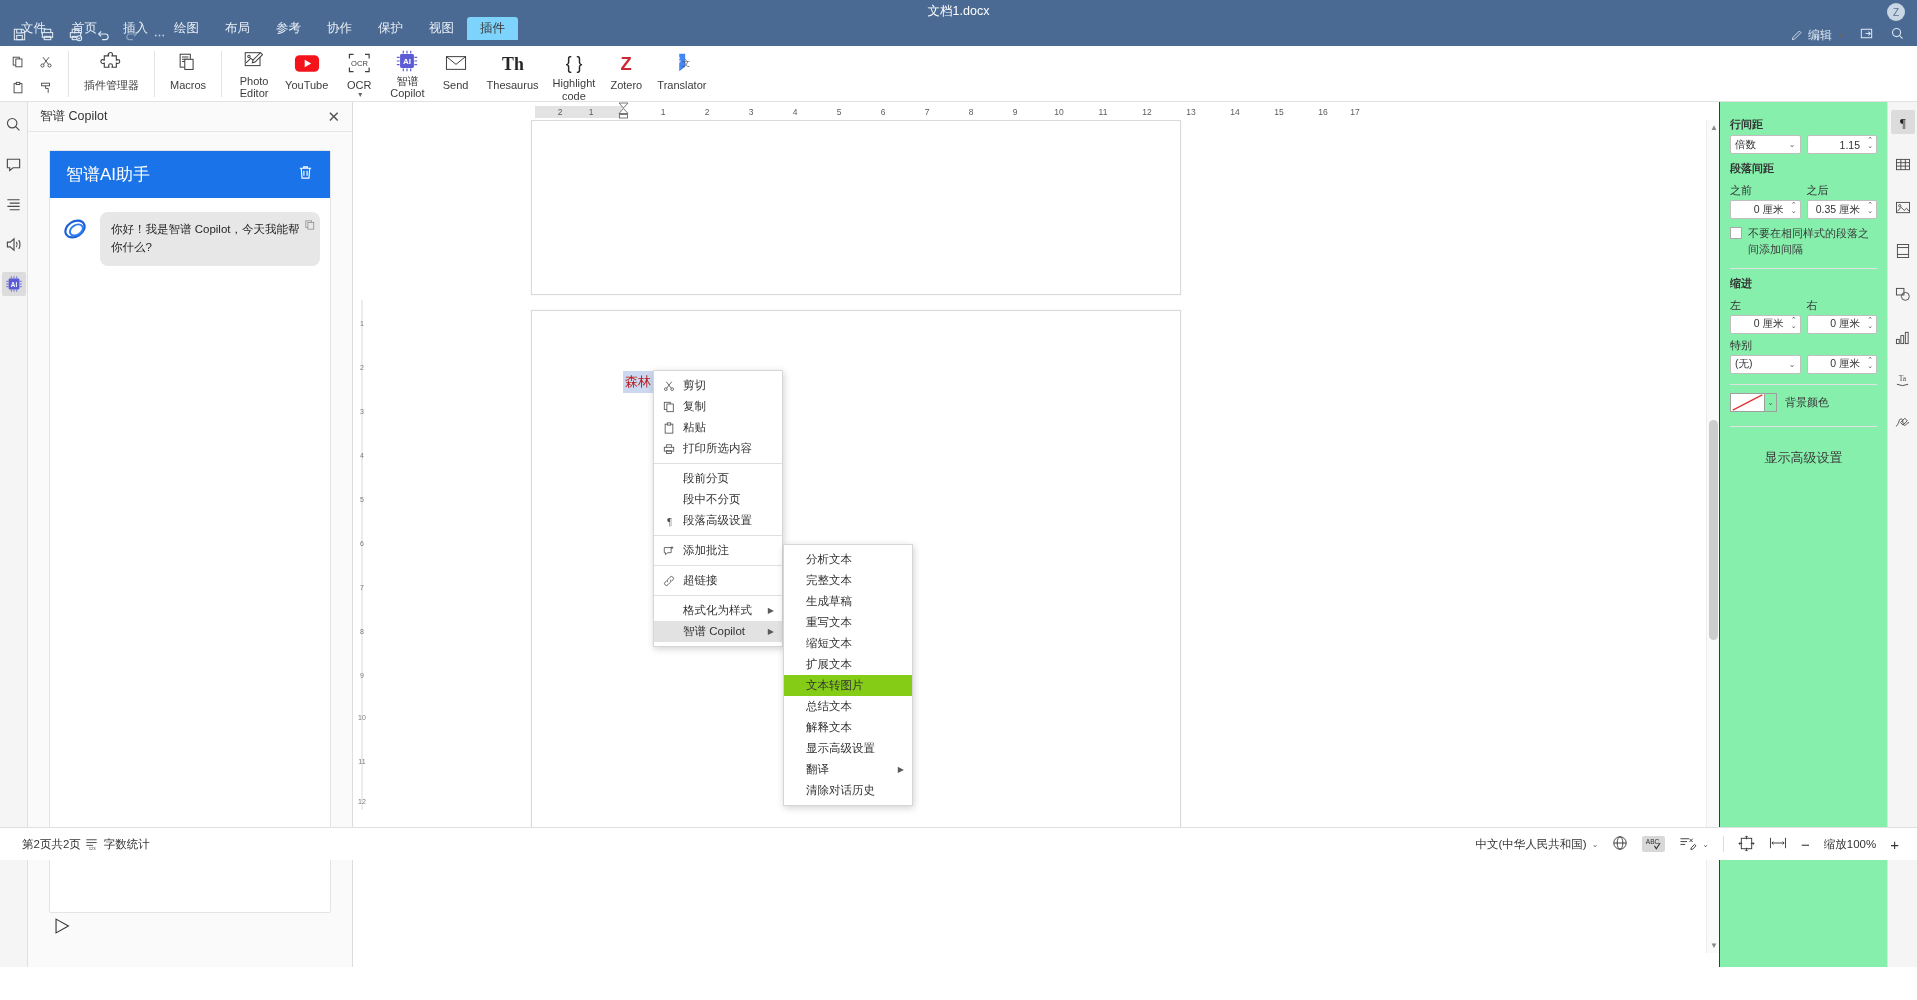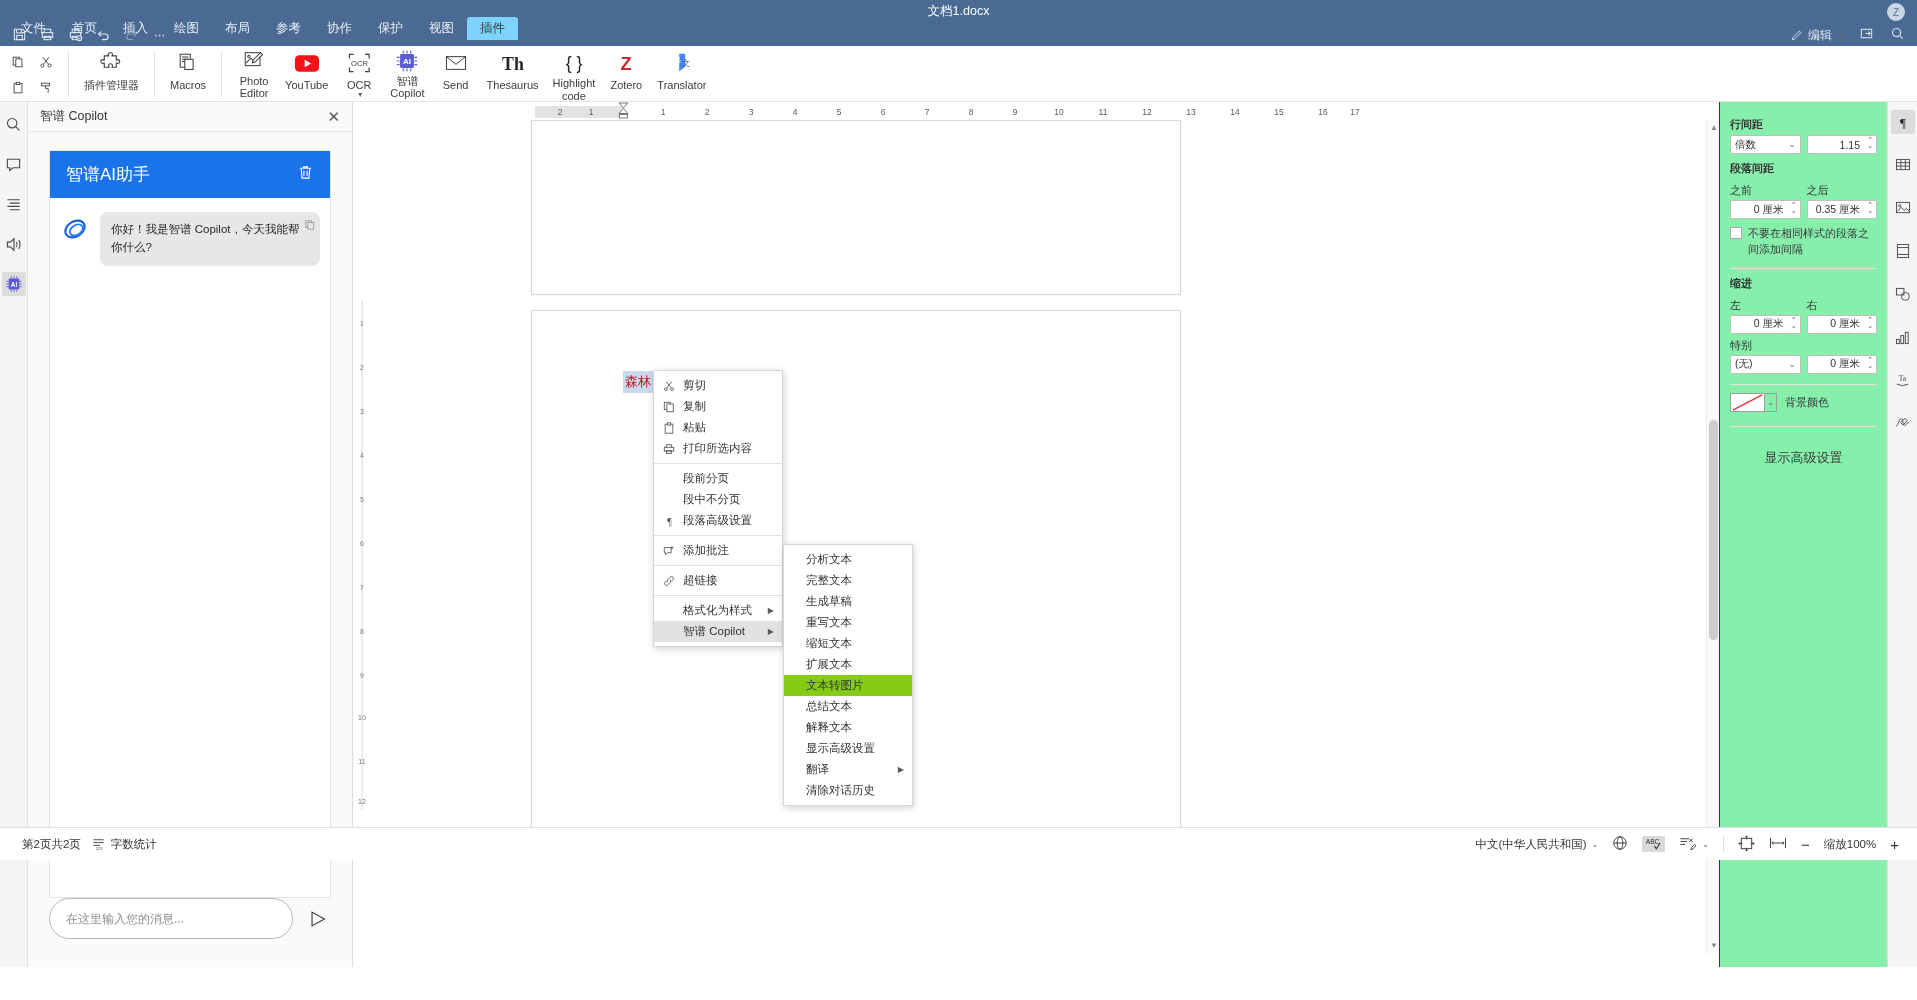--- a/index.html
+++ b/index.html
@@ -244,21 +244,21 @@
   }
   .rrail-btn { width: 24px; height: 24px; display: flex; align-items: center; justify-content: center; color: #4a4a4a; border-radius: 2px; }
   .rrail-btn.active { background: #dcdcdc; color: #222; }
 
   
   .status {
     position: absolute; left: 0; bottom: 0; width: 1917px; height: 33px;
     background: #ffffff; border-top: 1px solid #e0e0e0;
     display: flex; align-items: center; font-size: 11.5px; color: #333;
   }
-  .st-left { display: flex; align-items: center; gap: 10px; padding-left: 22px; }
+  .st-left { display: flex; align-items: center; gap: 3px; padding-left: 22px; }
   .st-right { margin-left: auto; display: flex; align-items: center; gap: 14px; padding-right: 18px; }
   .st-item { display: flex; align-items: center; gap: 5px; }
   .abc-badge { background: #d8d8d8; padding: 0 2px; border-radius: 2px; display:flex; align-items:center;}
   .zoom-sep { width: 1px; height: 16px; background: #dcdcdc; }
   svg { shape-rendering: geometricPrecision; }
 </style>
 </head>
 <body>
 
 <div class="app">
@@ -569,21 +569,20 @@
                     <rect x="1" y="1" width="7" height="8"></rect>
                     <rect x="3.5" y="3" width="7" height="8" fill="#e7e7e7"></rect>
                   </svg>
               </span>
             </div>
           </div>
         </div>
       </div>
     </div>
     <div class="chat-foot">
-      <input class="chat-input" value="" placeholder="在这里输入您的消息..." style="">
       <span class="send-btn">
         <svg width="22" height="22" viewBox="0 0 24 24" fill="none" stroke="#333" stroke-width="1.2">
             <path d="M5.5 4.5L19 12 5.5 19.5z"></path>
           </svg>
       </span>
     </div>
   </div>
 
   <div class="docarea">
     <div class="ruler-h">

